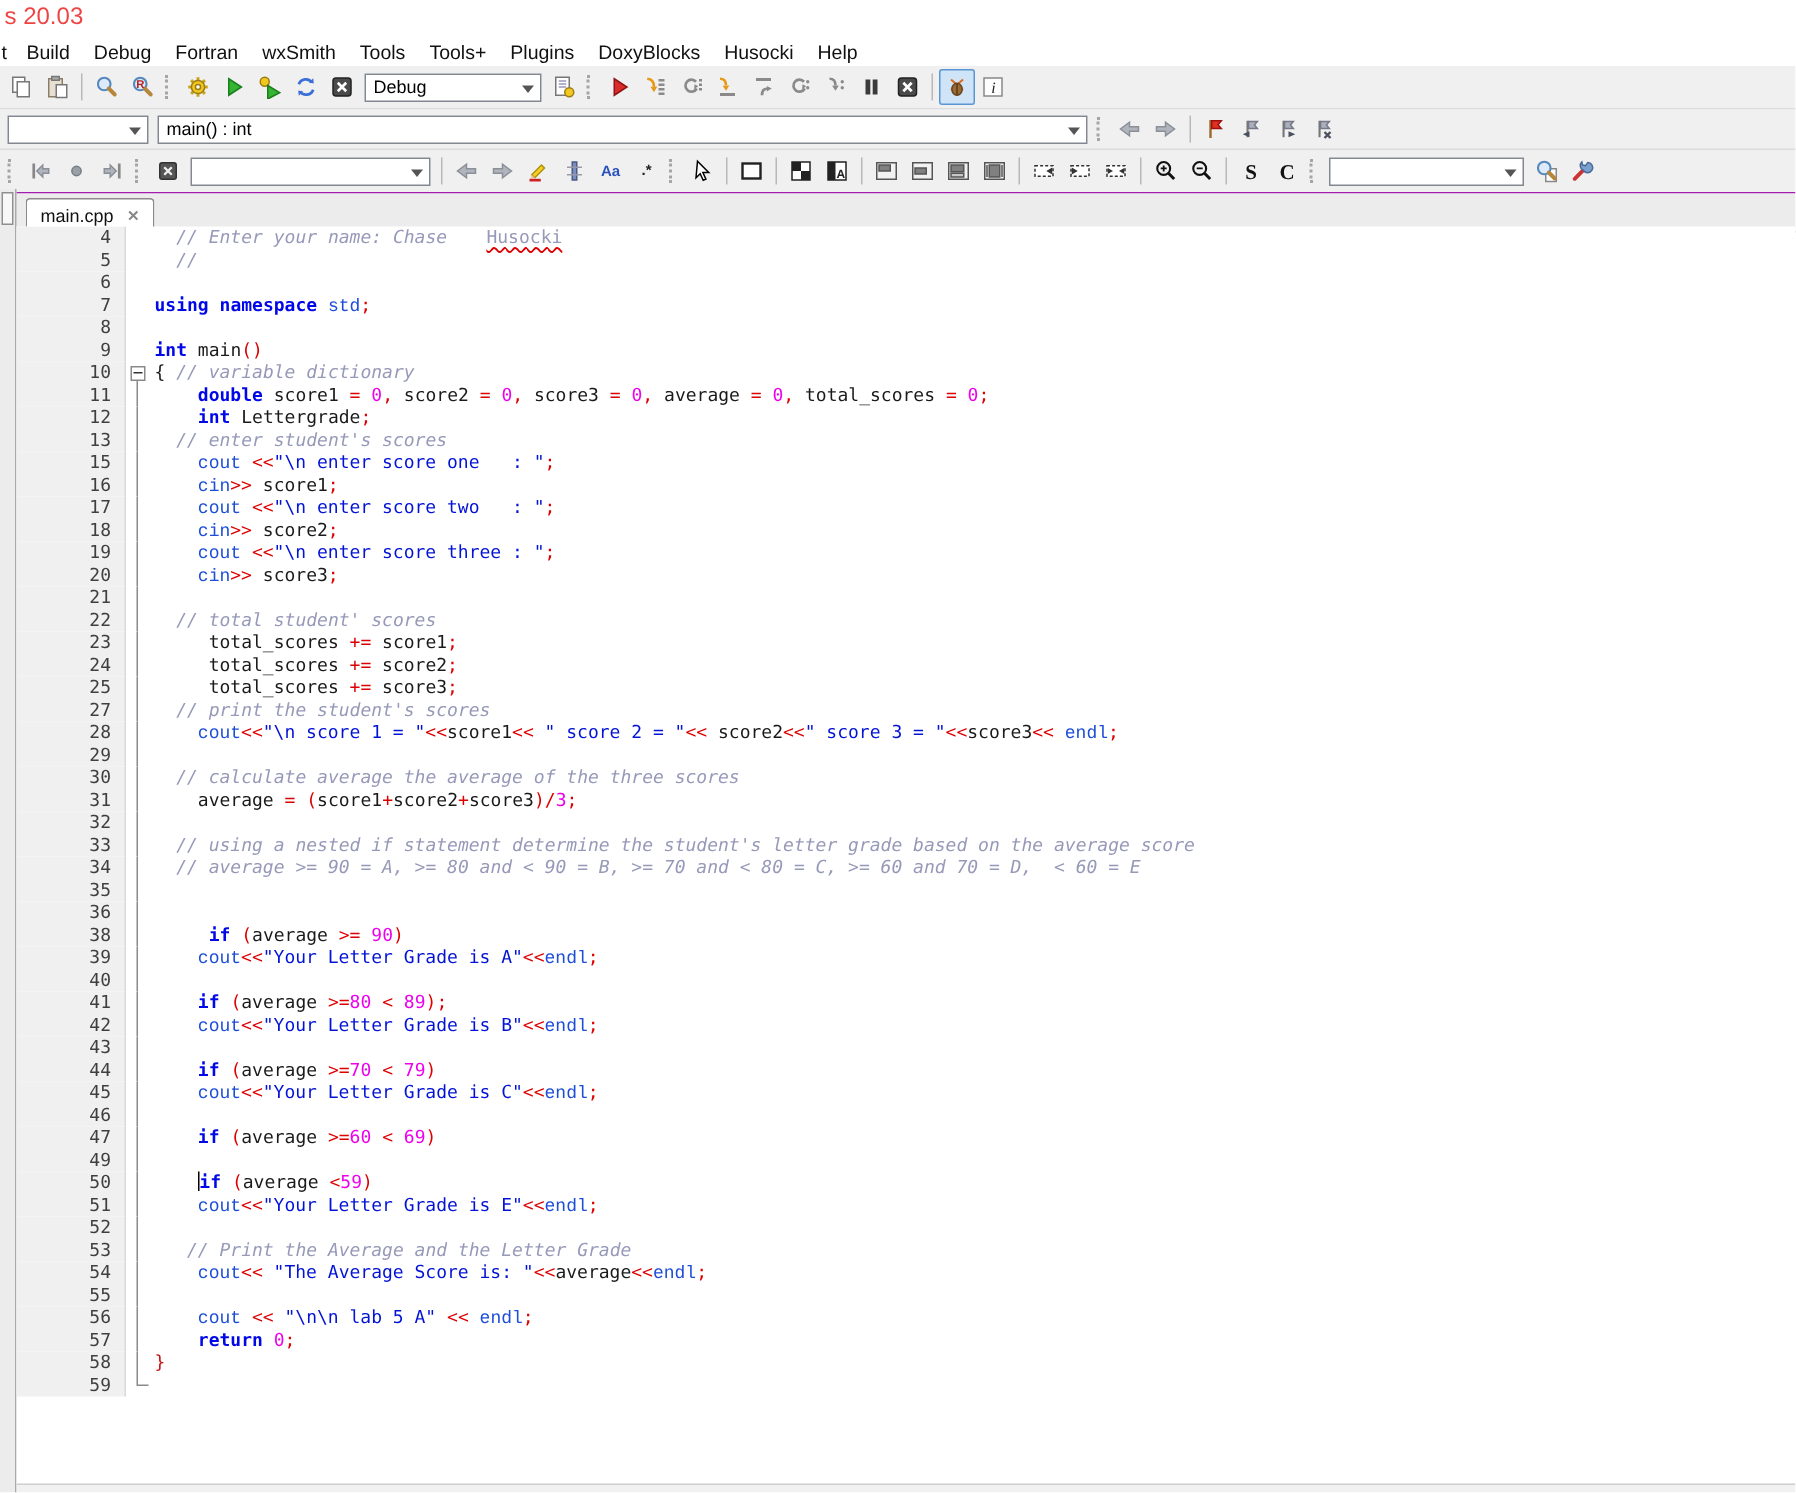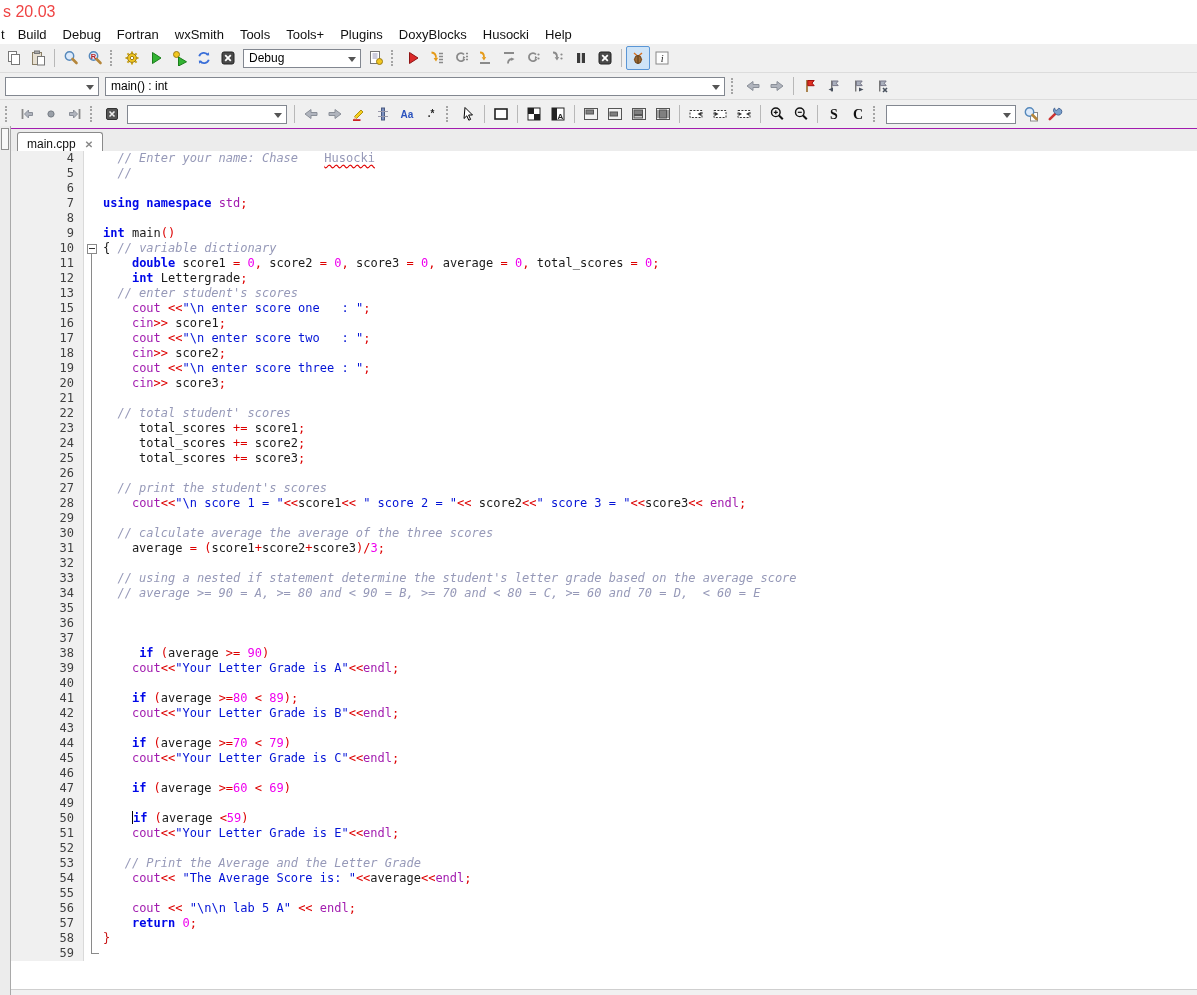--- a/index.html
+++ b/index.html
@@ -39,21 +39,21 @@
   .fv.bhalf{top:12px;}
   .fv.thalf{bottom:7px;}
   .fh{position:absolute;left:8px;top:7px;width:7px;border-top:1px solid #8a8a8a;}
   .fbox{position:absolute;left:3px;top:3px;width:8px;height:8px;border:1px solid #8a8a8a;background:#fff;}
   .fbox::after{content:"";position:absolute;left:1px;right:1px;top:3px;border-top:1px solid #333;}
   .ln-code{padding-left:3px;}
   .tok-p{color:#1a1a1a;}
   .tok-c{color:#9699b8;font-style:italic;}
   .tok-cm{color:#9699b8;text-decoration:underline;text-decoration-style:wavy;text-decoration-color:#e00000;text-underline-offset:2px;margin-left:19px;}
   .tok-k{color:#0008e8;font-weight:bold;}
-  .tok-g{color:#a21caf;}
+  .tok-g{color:#1d4ed8;font-family:Liberation Mono, monospace;}
   .tok-s{color:#0313d6;}
   .tok-o{color:#dd0000;}
   .tok-n{color:#ee00ee;}
   .tok-br{color:#c81414;}
   .caret{display:inline-block;width:0;border-left:1px solid #000;height:13px;vertical-align:-2px;}
   .hscroll{position:absolute;left:11px;right:0;bottom:0;height:5px;background:#f1f1f1;border-top:1px solid #cfcfcf;}
 </style>
 </head>
 <body>
 
@@ -481,32 +481,30 @@
       <div class="ln-row"><span class="ln-num">16</span><span class="ln-fold"><span class="fv"></span></span><span class="ln-code"><span class="tok-p">    </span><span class="tok-g">cin</span><span class="tok-o">&gt;&gt;</span><span class="tok-p"> score1</span><span class="tok-o">;</span></span></div>
       <div class="ln-row"><span class="ln-num">17</span><span class="ln-fold"><span class="fv"></span></span><span class="ln-code"><span class="tok-p">    </span><span class="tok-g">cout</span><span class="tok-p"> </span><span class="tok-o">&lt;&lt;</span><span class="tok-s">"\n enter score two   : "</span><span class="tok-o">;</span></span></div>
       <div class="ln-row"><span class="ln-num">18</span><span class="ln-fold"><span class="fv"></span></span><span class="ln-code"><span class="tok-p">    </span><span class="tok-g">cin</span><span class="tok-o">&gt;&gt;</span><span class="tok-p"> score2</span><span class="tok-o">;</span></span></div>
       <div class="ln-row"><span class="ln-num">19</span><span class="ln-fold"><span class="fv"></span></span><span class="ln-code"><span class="tok-p">    </span><span class="tok-g">cout</span><span class="tok-p"> </span><span class="tok-o">&lt;&lt;</span><span class="tok-s">"\n enter score three : "</span><span class="tok-o">;</span></span></div>
       <div class="ln-row"><span class="ln-num">20</span><span class="ln-fold"><span class="fv"></span></span><span class="ln-code"><span class="tok-p">    </span><span class="tok-g">cin</span><span class="tok-o">&gt;&gt;</span><span class="tok-p"> score3</span><span class="tok-o">;</span></span></div>
       <div class="ln-row"><span class="ln-num">21</span><span class="ln-fold"><span class="fv"></span></span><span class="ln-code"></span></div>
       <div class="ln-row"><span class="ln-num">22</span><span class="ln-fold"><span class="fv"></span></span><span class="ln-code"><span class="tok-c">  // total student' scores</span></span></div>
       <div class="ln-row"><span class="ln-num">23</span><span class="ln-fold"><span class="fv"></span></span><span class="ln-code"><span class="tok-p">     total_scores </span><span class="tok-o">+=</span><span class="tok-p"> score1</span><span class="tok-o">;</span></span></div>
       <div class="ln-row"><span class="ln-num">24</span><span class="ln-fold"><span class="fv"></span></span><span class="ln-code"><span class="tok-p">     total_scores </span><span class="tok-o">+=</span><span class="tok-p"> score2</span><span class="tok-o">;</span></span></div>
       <div class="ln-row"><span class="ln-num">25</span><span class="ln-fold"><span class="fv"></span></span><span class="ln-code"><span class="tok-p">     total_scores </span><span class="tok-o">+=</span><span class="tok-p"> score3</span><span class="tok-o">;</span></span></div>
-      <div class="ln-row"><span class="ln-num">26</span><span class="ln-fold"><span class="fv"></span></span><span class="ln-code"></span></div>
       <div class="ln-row"><span class="ln-num">27</span><span class="ln-fold"><span class="fv"></span></span><span class="ln-code"><span class="tok-c">  // print the student's scores</span></span></div>
       <div class="ln-row"><span class="ln-num">28</span><span class="ln-fold"><span class="fv"></span></span><span class="ln-code"><span class="tok-p">    </span><span class="tok-g">cout</span><span class="tok-o">&lt;&lt;</span><span class="tok-s">"\n score 1 = "</span><span class="tok-o">&lt;&lt;</span><span class="tok-p">score1</span><span class="tok-o">&lt;&lt;</span><span class="tok-p"> </span><span class="tok-s">" score 2 = "</span><span class="tok-o">&lt;&lt;</span><span class="tok-p"> score2</span><span class="tok-o">&lt;&lt;</span><span class="tok-s">" score 3 = "</span><span class="tok-o">&lt;&lt;</span><span class="tok-p">score3</span><span class="tok-o">&lt;&lt;</span><span class="tok-p"> </span><span class="tok-g">endl</span><span class="tok-o">;</span></span></div>
       <div class="ln-row"><span class="ln-num">29</span><span class="ln-fold"><span class="fv"></span></span><span class="ln-code"></span></div>
       <div class="ln-row"><span class="ln-num">30</span><span class="ln-fold"><span class="fv"></span></span><span class="ln-code"><span class="tok-c">  // calculate average the average of the three scores</span></span></div>
       <div class="ln-row"><span class="ln-num">31</span><span class="ln-fold"><span class="fv"></span></span><span class="ln-code"><span class="tok-p">    average </span><span class="tok-o">=</span><span class="tok-p"> </span><span class="tok-o">(</span><span class="tok-p">score1</span><span class="tok-o">+</span><span class="tok-p">score2</span><span class="tok-o">+</span><span class="tok-p">score3</span><span class="tok-o">)</span><span class="tok-o">/</span><span class="tok-n">3</span><span class="tok-o">;</span></span></div>
       <div class="ln-row"><span class="ln-num">32</span><span class="ln-fold"><span class="fv"></span></span><span class="ln-code"></span></div>
       <div class="ln-row"><span class="ln-num">33</span><span class="ln-fold"><span class="fv"></span></span><span class="ln-code"><span class="tok-c">  // using a nested if statement determine the student's letter grade based on the average score</span></span></div>
       <div class="ln-row"><span class="ln-num">34</span><span class="ln-fold"><span class="fv"></span></span><span class="ln-code"><span class="tok-c">  // average &gt;= 90 = A, &gt;= 80 and &lt; 90 = B, &gt;= 70 and &lt; 80 = C, &gt;= 60 and 70 = D,  &lt; 60 = E</span></span></div>
       <div class="ln-row"><span class="ln-num">35</span><span class="ln-fold"><span class="fv"></span></span><span class="ln-code"></span></div>
       <div class="ln-row"><span class="ln-num">36</span><span class="ln-fold"><span class="fv"></span></span><span class="ln-code"></span></div>
-      <div class="ln-row"><span class="ln-num">37</span><span class="ln-fold"><span class="fv"></span></span><span class="ln-code"></span></div>
       <div class="ln-row"><span class="ln-num">38</span><span class="ln-fold"><span class="fv"></span></span><span class="ln-code"><span class="tok-p">     </span><span class="tok-k">if</span><span class="tok-p"> </span><span class="tok-o">(</span><span class="tok-p">average </span><span class="tok-o">&gt;=</span><span class="tok-p"> </span><span class="tok-n">90</span><span class="tok-o">)</span></span></div>
       <div class="ln-row"><span class="ln-num">39</span><span class="ln-fold"><span class="fv"></span></span><span class="ln-code"><span class="tok-p">    </span><span class="tok-g">cout</span><span class="tok-o">&lt;&lt;</span><span class="tok-s">"Your Letter Grade is A"</span><span class="tok-o">&lt;&lt;</span><span class="tok-g">endl</span><span class="tok-o">;</span></span></div>
       <div class="ln-row"><span class="ln-num">40</span><span class="ln-fold"><span class="fv"></span></span><span class="ln-code"></span></div>
       <div class="ln-row"><span class="ln-num">41</span><span class="ln-fold"><span class="fv"></span></span><span class="ln-code"><span class="tok-p">    </span><span class="tok-k">if</span><span class="tok-p"> </span><span class="tok-o">(</span><span class="tok-p">average </span><span class="tok-o">&gt;=</span><span class="tok-n">80</span><span class="tok-p"> </span><span class="tok-o">&lt;</span><span class="tok-p"> </span><span class="tok-n">89</span><span class="tok-o">)</span><span class="tok-o">;</span></span></div>
       <div class="ln-row"><span class="ln-num">42</span><span class="ln-fold"><span class="fv"></span></span><span class="ln-code"><span class="tok-p">    </span><span class="tok-g">cout</span><span class="tok-o">&lt;&lt;</span><span class="tok-s">"Your Letter Grade is B"</span><span class="tok-o">&lt;&lt;</span><span class="tok-g">endl</span><span class="tok-o">;</span></span></div>
       <div class="ln-row"><span class="ln-num">43</span><span class="ln-fold"><span class="fv"></span></span><span class="ln-code"></span></div>
       <div class="ln-row"><span class="ln-num">44</span><span class="ln-fold"><span class="fv"></span></span><span class="ln-code"><span class="tok-p">    </span><span class="tok-k">if</span><span class="tok-p"> </span><span class="tok-o">(</span><span class="tok-p">average </span><span class="tok-o">&gt;=</span><span class="tok-n">70</span><span class="tok-p"> </span><span class="tok-o">&lt;</span><span class="tok-p"> </span><span class="tok-n">79</span><span class="tok-o">)</span></span></div>
       <div class="ln-row"><span class="ln-num">45</span><span class="ln-fold"><span class="fv"></span></span><span class="ln-code"><span class="tok-p">    </span><span class="tok-g">cout</span><span class="tok-o">&lt;&lt;</span><span class="tok-s">"Your Letter Grade is C"</span><span class="tok-o">&lt;&lt;</span><span class="tok-g">endl</span><span class="tok-o">;</span></span></div>
       <div class="ln-row"><span class="ln-num">46</span><span class="ln-fold"><span class="fv"></span></span><span class="ln-code"></span></div>
       <div class="ln-row"><span class="ln-num">47</span><span class="ln-fold"><span class="fv"></span></span><span class="ln-code"><span class="tok-p">    </span><span class="tok-k">if</span><span class="tok-p"> </span><span class="tok-o">(</span><span class="tok-p">average </span><span class="tok-o">&gt;=</span><span class="tok-n">60</span><span class="tok-p"> </span><span class="tok-o">&lt;</span><span class="tok-p"> </span><span class="tok-n">69</span><span class="tok-o">)</span></span></div>

